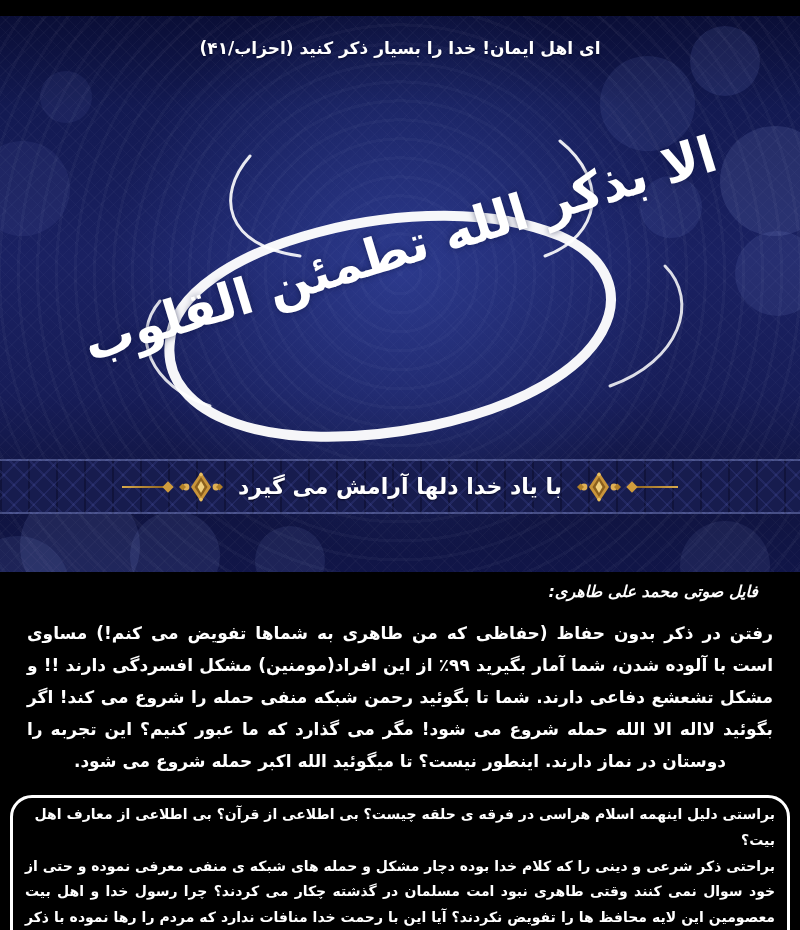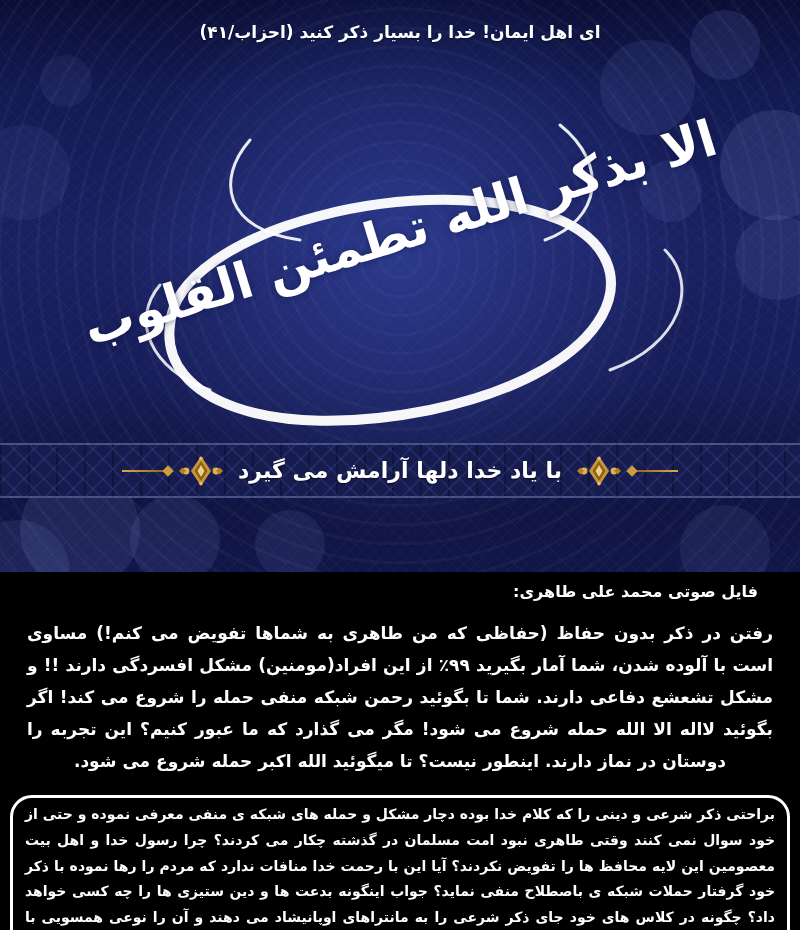--- a/index.html
+++ b/index.html
@@ -2,21 +2,21 @@
 <html lang="fa"><head>
 <meta charset="utf-8">
 <style>
   html,body{margin:0;padding:0;background:#000;}
   .stage{
     position:relative;width:800px;height:930px;margin:0 auto;overflow:hidden;
     font-family:"DejaVu Sans",sans-serif;background:#000;
   }
   
   .banner{
-    position:absolute;top:0;left:0;width:800px;height:572px;overflow:hidden;
+    position:absolute;top:16px;left:0;width:800px;height:572px;overflow:hidden;
     background:linear-gradient(180deg,#0a0e36 0%,#131a52 16%,#1a2162 42%,#171d58 66%,#101440 84%,#11164a 100%);
   }
   .damask{
     position:absolute;inset:0;pointer-events:none;
     background-image:
       radial-gradient(circle at 50% 44%, rgba(72,96,205,.40), rgba(72,96,205,0) 56%),
       repeating-linear-gradient(45deg, rgba(255,255,255,.025) 0 1px, transparent 1px 9px),
       repeating-linear-gradient(-45deg, rgba(255,255,255,.025) 0 1px, transparent 1px 9px),
       repeating-radial-gradient(circle at 50% 45%, rgba(255,255,255,.030) 0 3px, transparent 3px 19px);
   }
@@ -58,21 +58,21 @@
     text-shadow:0 1px 2px rgba(0,0,20,.7);padding:0 4px;
   }
   .ornament{width:46px;height:32px;flex:0 0 auto;}
   
   .content{
     position:absolute;top:572px;left:0;width:800px;height:358px;background:#000;
     color:#fff;box-sizing:border-box;padding-top:8px;
   }
   .audio-heading{
     font-size:16px;font-weight:bold;text-align:right;direction:rtl;
-    padding:0 42px 0 10px;margin:2px 0 5px 0;
+    padding:0 42px 0 10px;margin:2px 0 5px 0;font-style:italic;
   }
   .audio-body{
     font-size:17px;font-weight:bold;direction:rtl;line-height:1.88;
     text-align:justify;text-align-last:center;margin:17px;padding:0 10px;
   }
   .qbox{
     margin:5px 10px 0 10px;border:3px solid #fff;border-radius:22px;
     padding:4px 12px 8px 12px;box-sizing:border-box;
   }
   .qbox-intro{
@@ -151,17 +151,18 @@
           <span class="tip"></span>
         </div>
     </div>
   </div>
 
   <div class="content">
     <div class="audio-heading" dir="rtl">فایل صوتی محمد علی طاهری:</div>
     <p class="audio-body" dir="rtl">رفتن در ذکر  بدون حفاظ (حفاظی که من طاهری به شماها تفویض می کنم!) مساوی است با آلوده شدن، شما آمار بگیرید ۹۹٪ از این افراد(مومنین) مشکل افسردگی دارند !! و مشکل تشعشع دفاعی دارند. شما تا بگوئید رحمن  شبکه منفی حمله را شروع می کند! اگر بگوئید لااله الا الله حمله شروع می شود! مگر می گذارد که ما عبور کنیم؟ این تجربه را دوستان در نماز دارند.  اینطور نیست؟ تا میگوئید الله اکبر حمله شروع می شود.</p>
 
     <div class="qbox">
+      <p class="qbox-intro" dir="rtl">براستی دلیل اینهمه اسلام هراسی در فرقه ی حلقه چیست؟ بی اطلاعی از قرآن؟ بی اطلاعی از معارف اهل بیت؟</p>
       <p class="qbox-body" dir="rtl">براحتی ذکر شرعی و دینی را که کلام خدا بوده دچار مشکل و حمله های شبکه ی منفی معرفی نموده و حتی از خود سوال نمی کنند وقتی طاهری نبود امت مسلمان در گذشته چکار می کردند؟ چرا رسول خدا و اهل بیت معصومین این لایه محافظ ها را تفویض نکردند؟ آیا این با رحمت خدا منافات ندارد که مردم را رها نموده با ذکر خود گرفتار حملات شبکه ی باصطلاح منفی نماید؟ جواب اینگونه بدعت ها و دین ستیزی ها را چه کسی خواهد داد؟ چگونه در کلاس های خود جای ذکر شرعی را به مانتراهای اوپانیشاد می دهند و آن را نوعی همسویی با هستی می دانند؟ اما ذکر الله را دروازه ورود شبکه ی منفی؟؟؟ اینان بدنبال چه هستند؟؟؟</p>
     </div>
   </div>
 
 </div>
 
 </body></html>

